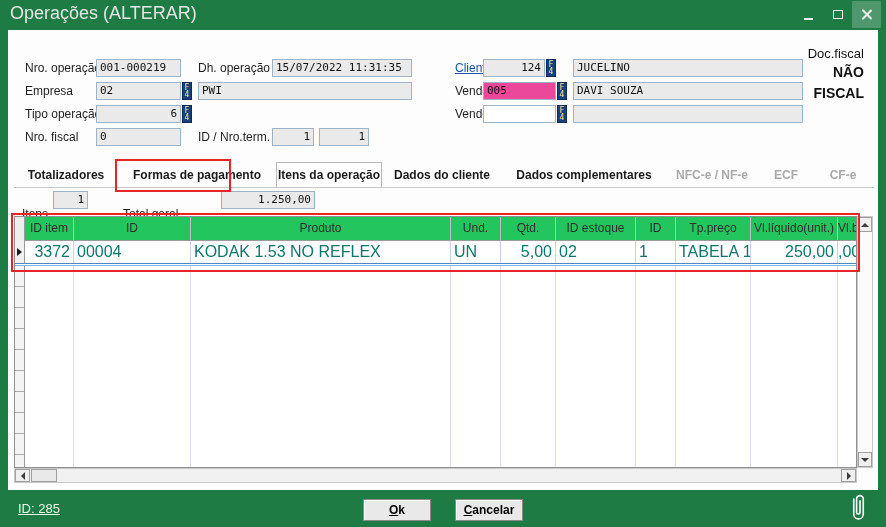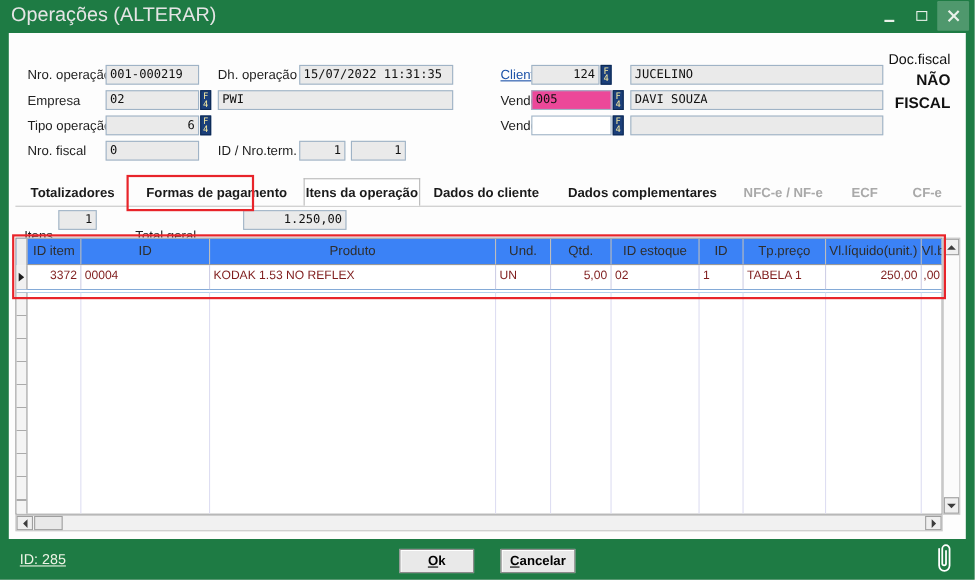--- a/index.html
+++ b/index.html
@@ -48,26 +48,26 @@
   .annotation{position:absolute;border:2px solid #e8242a;pointer-events:none;z-index:9;background:transparent;}
   .ann-tab{left:107px;top:129px;width:112px;height:29px;}
   .ann-grid{left:3px;top:183px;width:845px;height:55px;}
 
   
   .itensbar .lbl{top:163px;margin-top:12px;}
 
   
   .grid{position:absolute;left:6px;top:186px;width:843px;height:252px;box-sizing:border-box;
         border:1px solid #8f8f8f;background:#fff;overflow:hidden;}
-  .g-head{display:flex;height:24px;background:#3b82f6;}
+  .g-head{display:flex;height:24px;background:#22c55e;}
   .g-head .gc{box-sizing:border-box;border-right:1px solid #bdbdbd;border-bottom:1px solid #9a9a9a;
         font-size:12px;color:#2e2e2e;text-align:center;line-height:23px;white-space:nowrap;overflow:hidden;}
   .g-gutter{box-sizing:border-box;width:10px;background:#eeeeee;border-right:1px solid #9a9a9a;flex:none;}
   .g-row{display:flex;height:22px;background:#fff;}
-  .g-row .gc{box-sizing:border-box;border-right:1px solid #cfcfe6;font-size:11px;color:#7f1d1d;
+  .g-row .gc{box-sizing:border-box;border-right:1px solid #cfcfe6;font-size:16px;color:#0f766e;
         line-height:21px;padding:0 3px;white-space:nowrap;overflow:hidden;}
   .g-row .g-gutter{display:flex;align-items:center;justify-content:center;padding:0;background:#f1f1f1;}
   .tri-right{width:0;height:0;border-left:5px solid #1c1c1c;border-top:4px solid transparent;border-bottom:4px solid transparent;}
   .g-blue{height:3px;background:linear-gradient(to bottom,#4f86c6 0 1px,#ffffff 1px 2px,#7fb2e0 2px 3px);}
   .g-body{display:flex;height:201px;}
   .g-body .g-gutter{background:repeating-linear-gradient(to bottom,#f4f4f4 0 20px,#ababab 20px 21px);}
   .g-body .gc{box-sizing:border-box;border-right:1px solid #dedef2;height:100%;}
   .al-r{text-align:right;}
   .c0{width:49px;}.c1{width:117px;}.c2{width:260px;}.c3{width:50px;}.c4{width:55px;}
   .c5{width:80px;}.c6{width:40px;}.c7{width:75px;}.c8{width:87px;}.c9{width:18px;border-right:none !important;padding:0 !important;text-align:center;}

